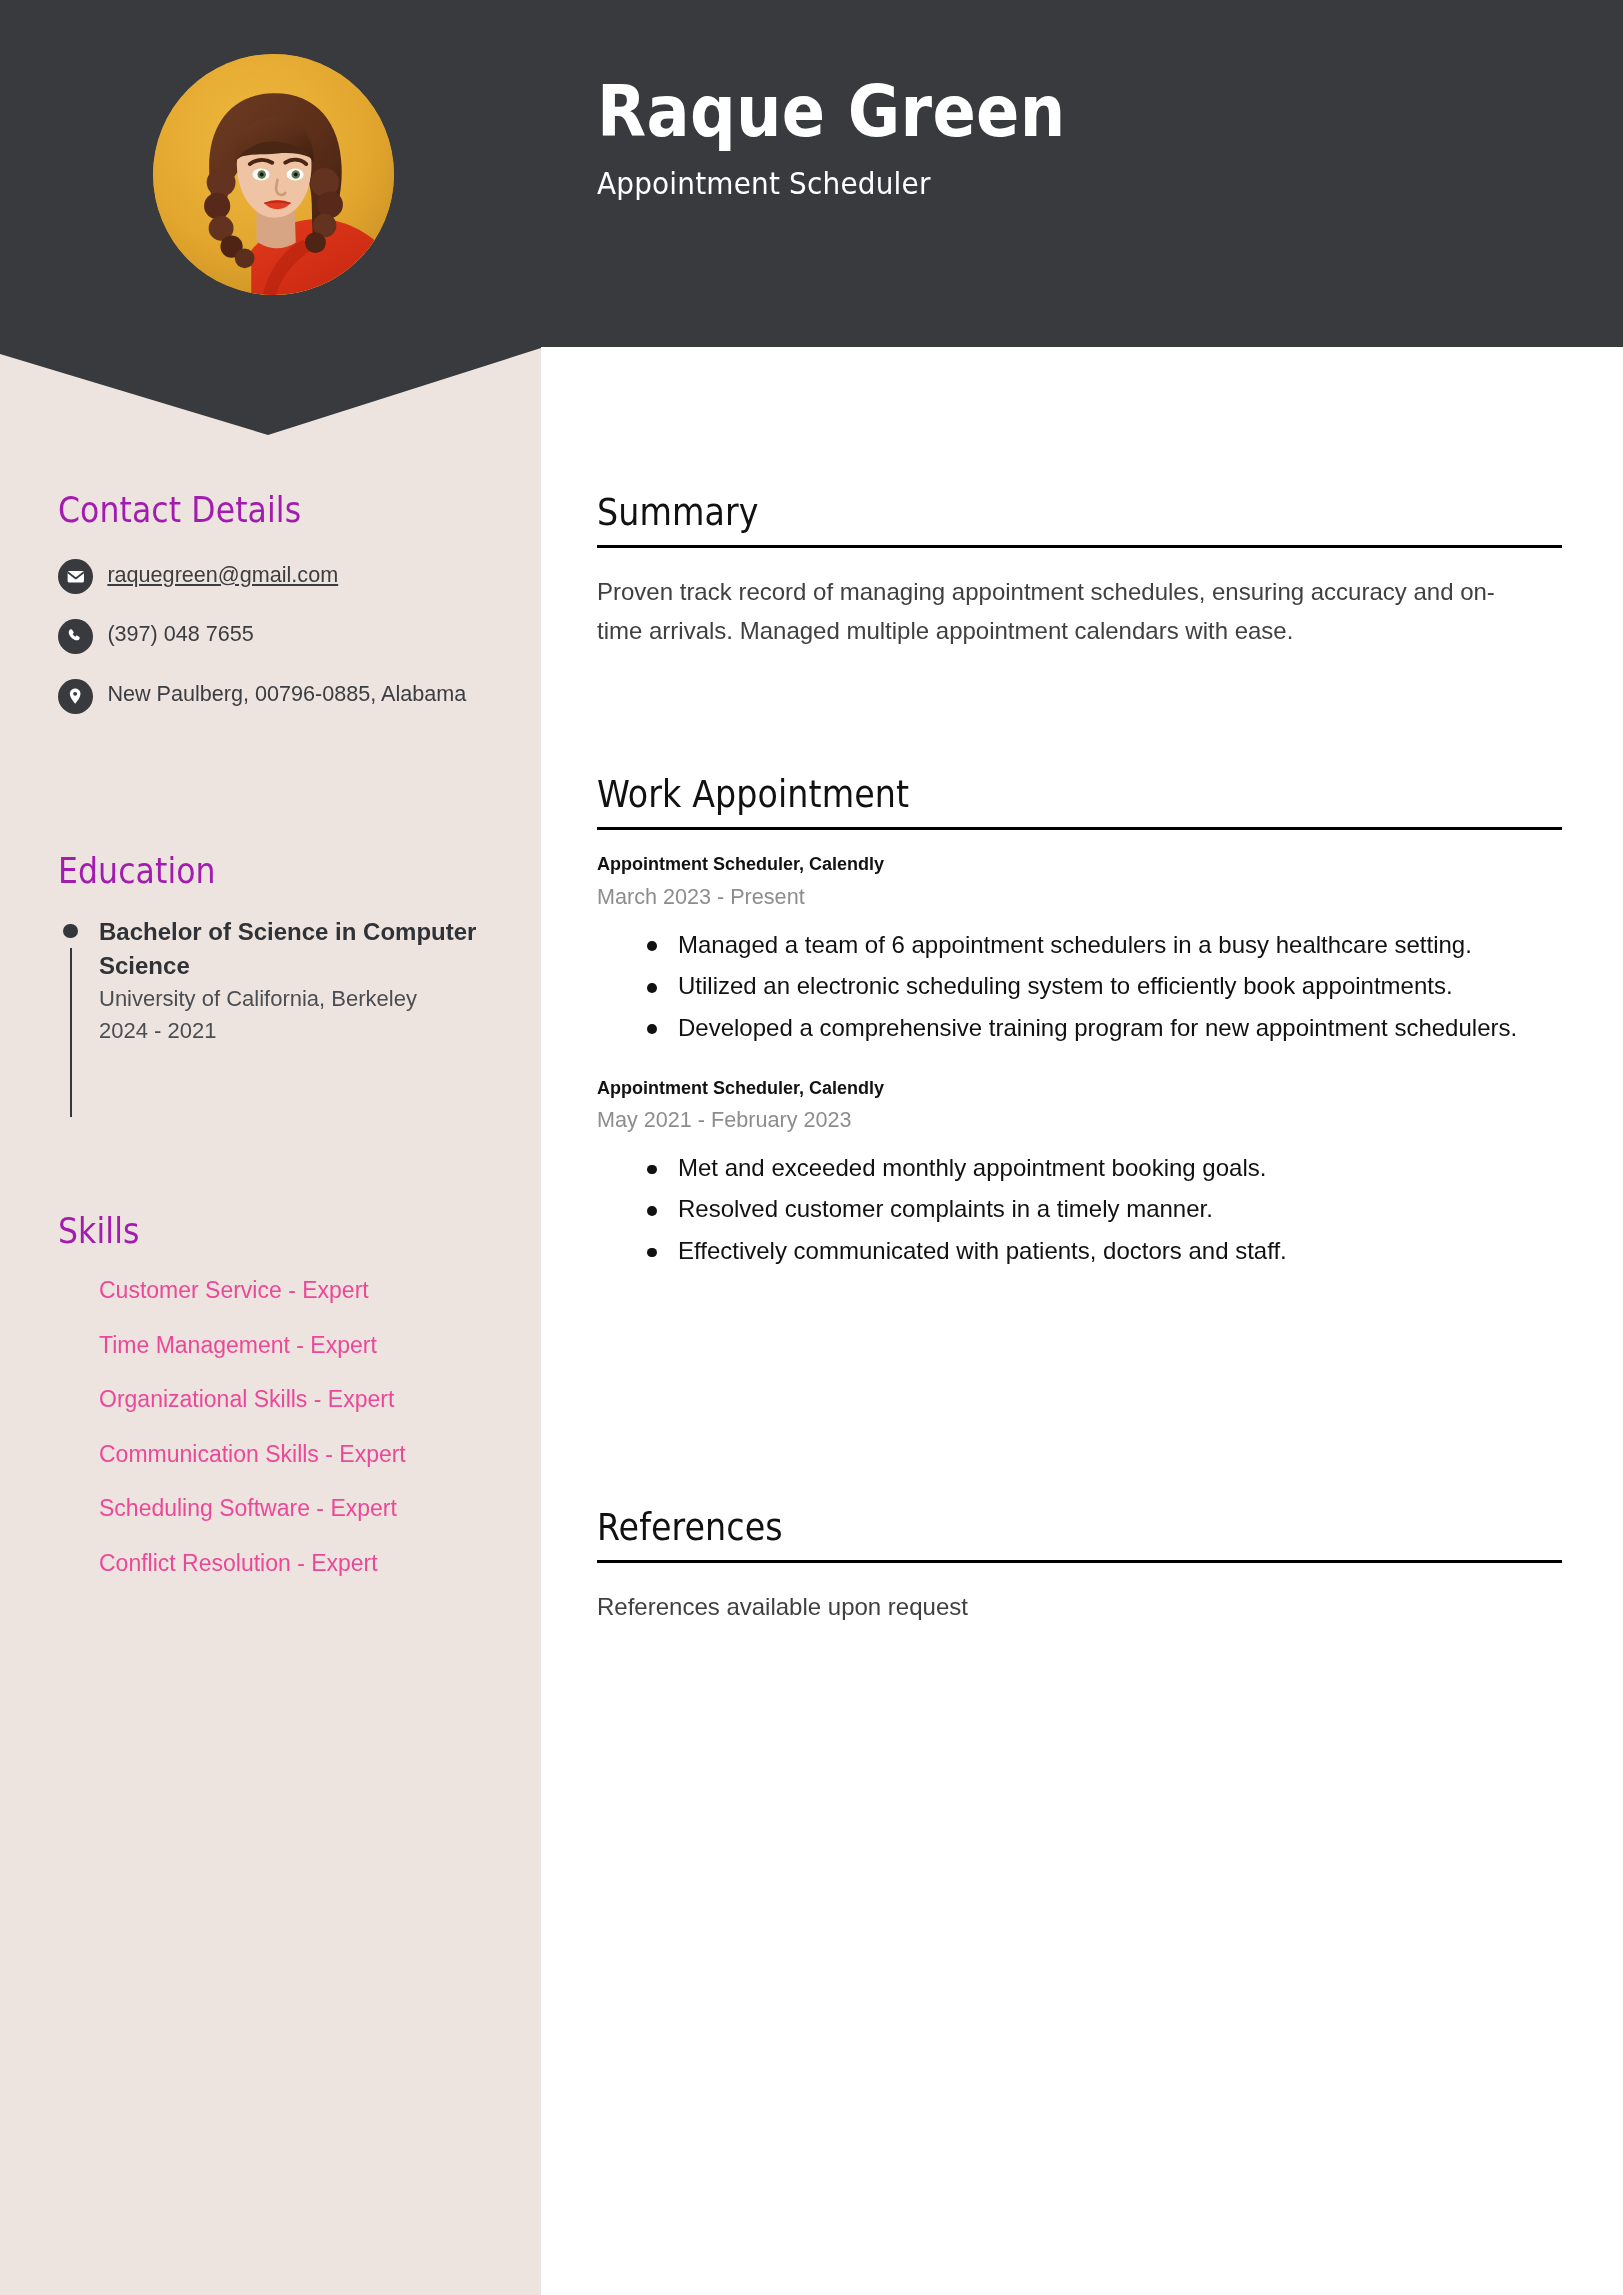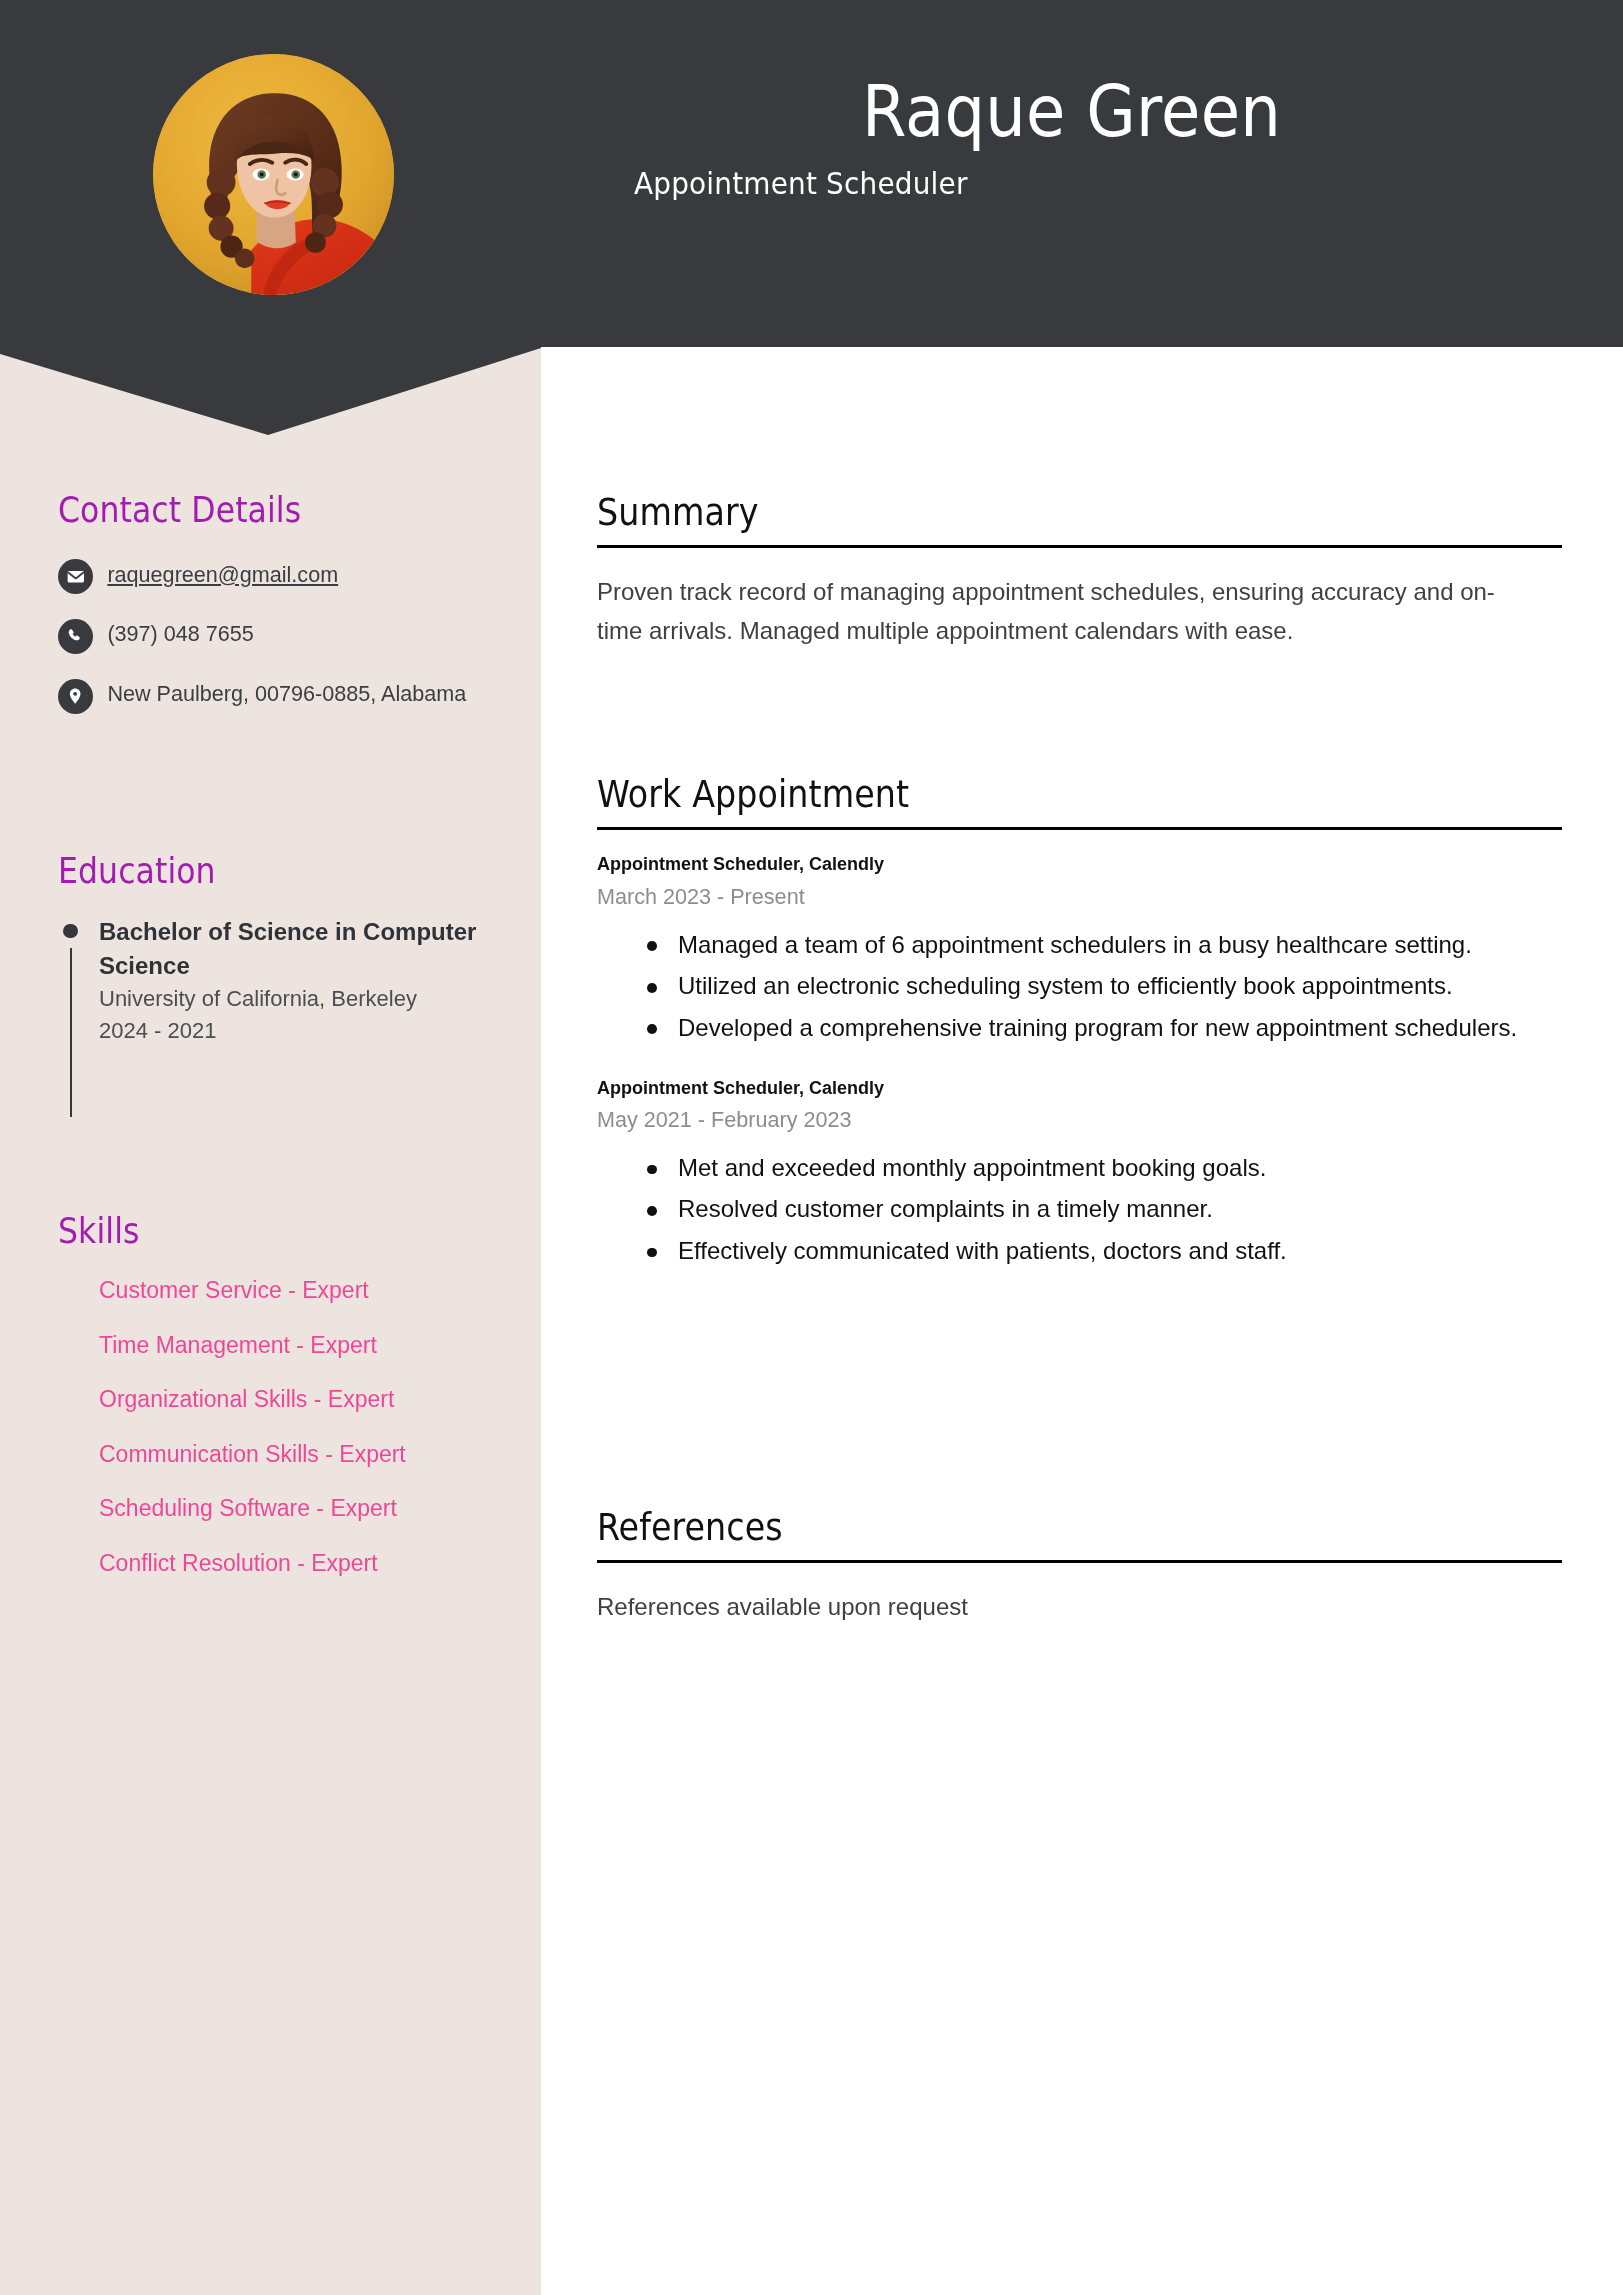--- a/index.html
+++ b/index.html
@@ -52,36 +52,34 @@
 
   
   #header-text {
     position: absolute;
     left: 597px; top: 75px;
     width: 949px;
   }
   #name {
     font-family: "DejaVu Sans Condensed", "Liberation Sans Narrow", "Liberation Sans", sans-serif;
     font-size: 71px;
-    font-weight: 400;
+    font-weight: 700;
     color: #ffffff;
     letter-spacing: 0.3px;
     line-height: 1.05;
     white-space: nowrap;
-    text-align: center;
   }
   #job-title {
     margin-top: 15.7px;
     font-family: "DejaVu Sans Condensed", "Liberation Sans Narrow", "Liberation Sans", sans-serif;
     font-size: 31px;
     font-weight: 300;
     color: #ffffff;
     letter-spacing: 0.2px;
     white-space: nowrap;
-    margin-left: 37px;
   }
   .side-heading {
     font-family: "DejaVu Sans Condensed", "Liberation Sans Narrow", "Liberation Sans", sans-serif;
     font-size: 35px;
     font-weight: 400;
     color: #a21caf;
     letter-spacing: 0.1px;
   }
 
   

